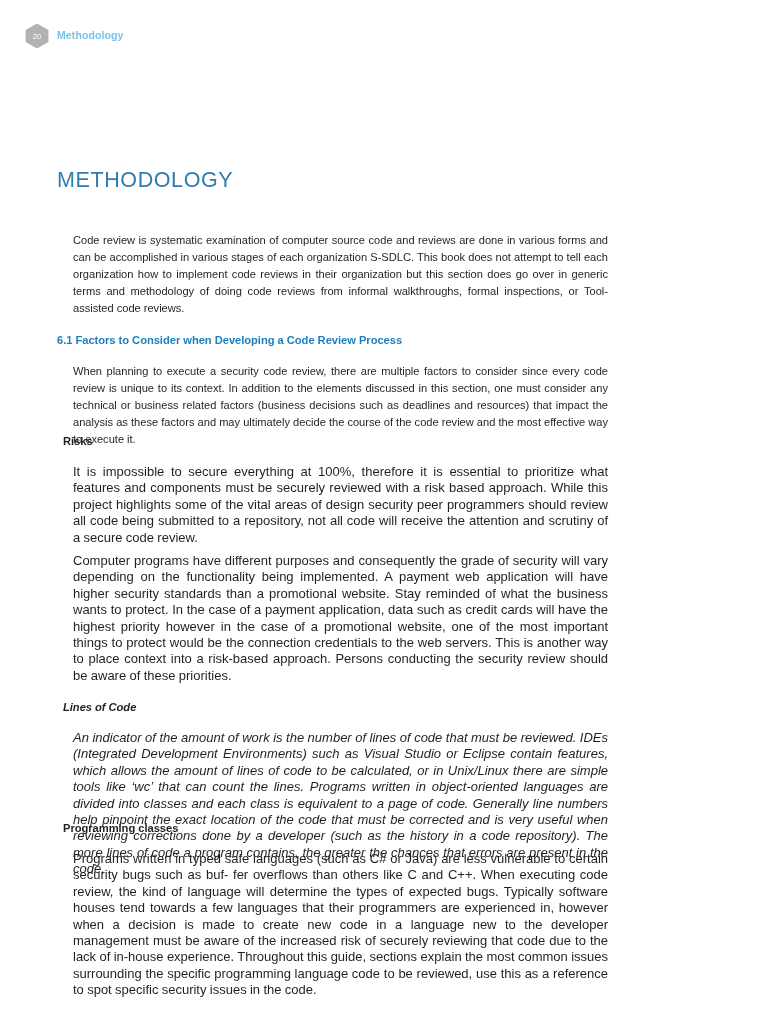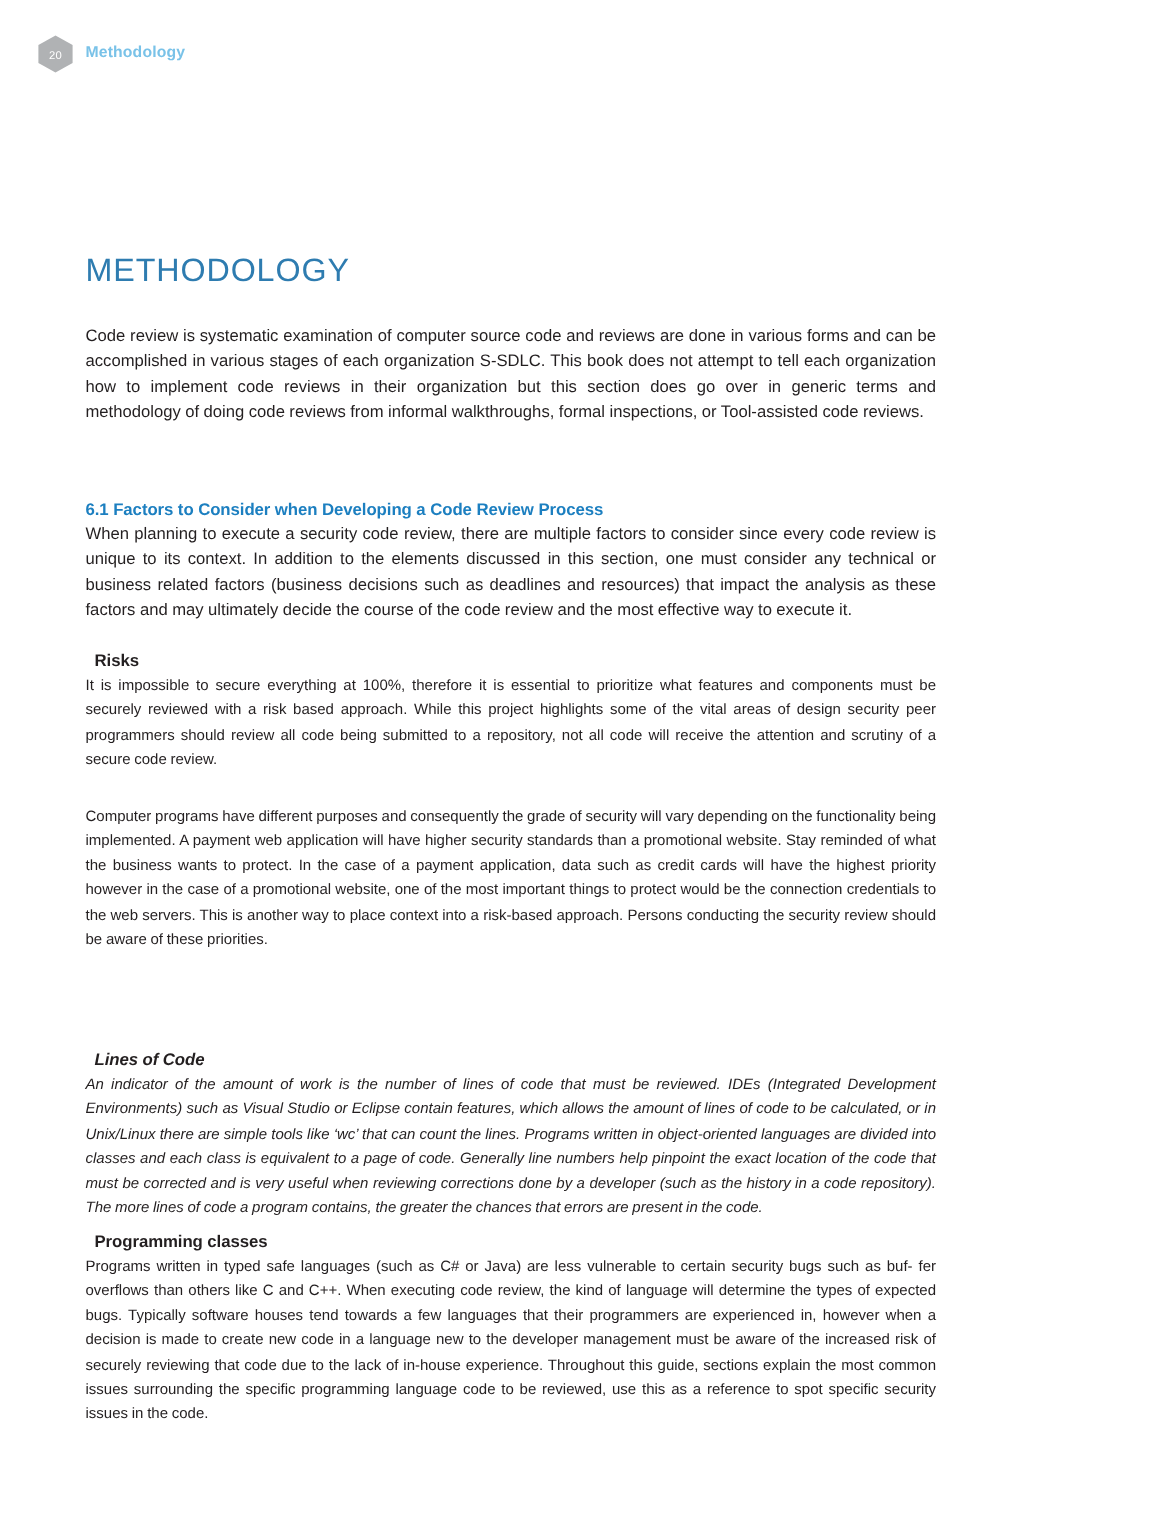--- a/index.html
+++ b/index.html
@@ -73,31 +73,31 @@
     font-weight: normal;
     color: #2e7cb0;
     letter-spacing: 0.6px;
     line-height: 1;
     white-space: nowrap;
   }
 
   .block { position: absolute; left: 0; width: 567px; }
 
   p.para {
-    margin: 0;
+    margin: 16px;
     font-size: 11.1px;
     line-height: 17.1px;
     text-align: justify;
     color: #231f20;
     -webkit-hyphens: none;
     hyphens: none;
     word-spacing: -0.1px;
   }
   p.para.tight {
-    font-size: 10px;
+    font-size: 13px;
     line-height: 16.4px;
     word-spacing: -0.3px;
   }
 
   h2.section-heading {
     margin: 16px 0 1px 0;
     font-size: 11.2px;
     font-weight: bold;
     color: #1c7fc0;
     line-height: 14px;

